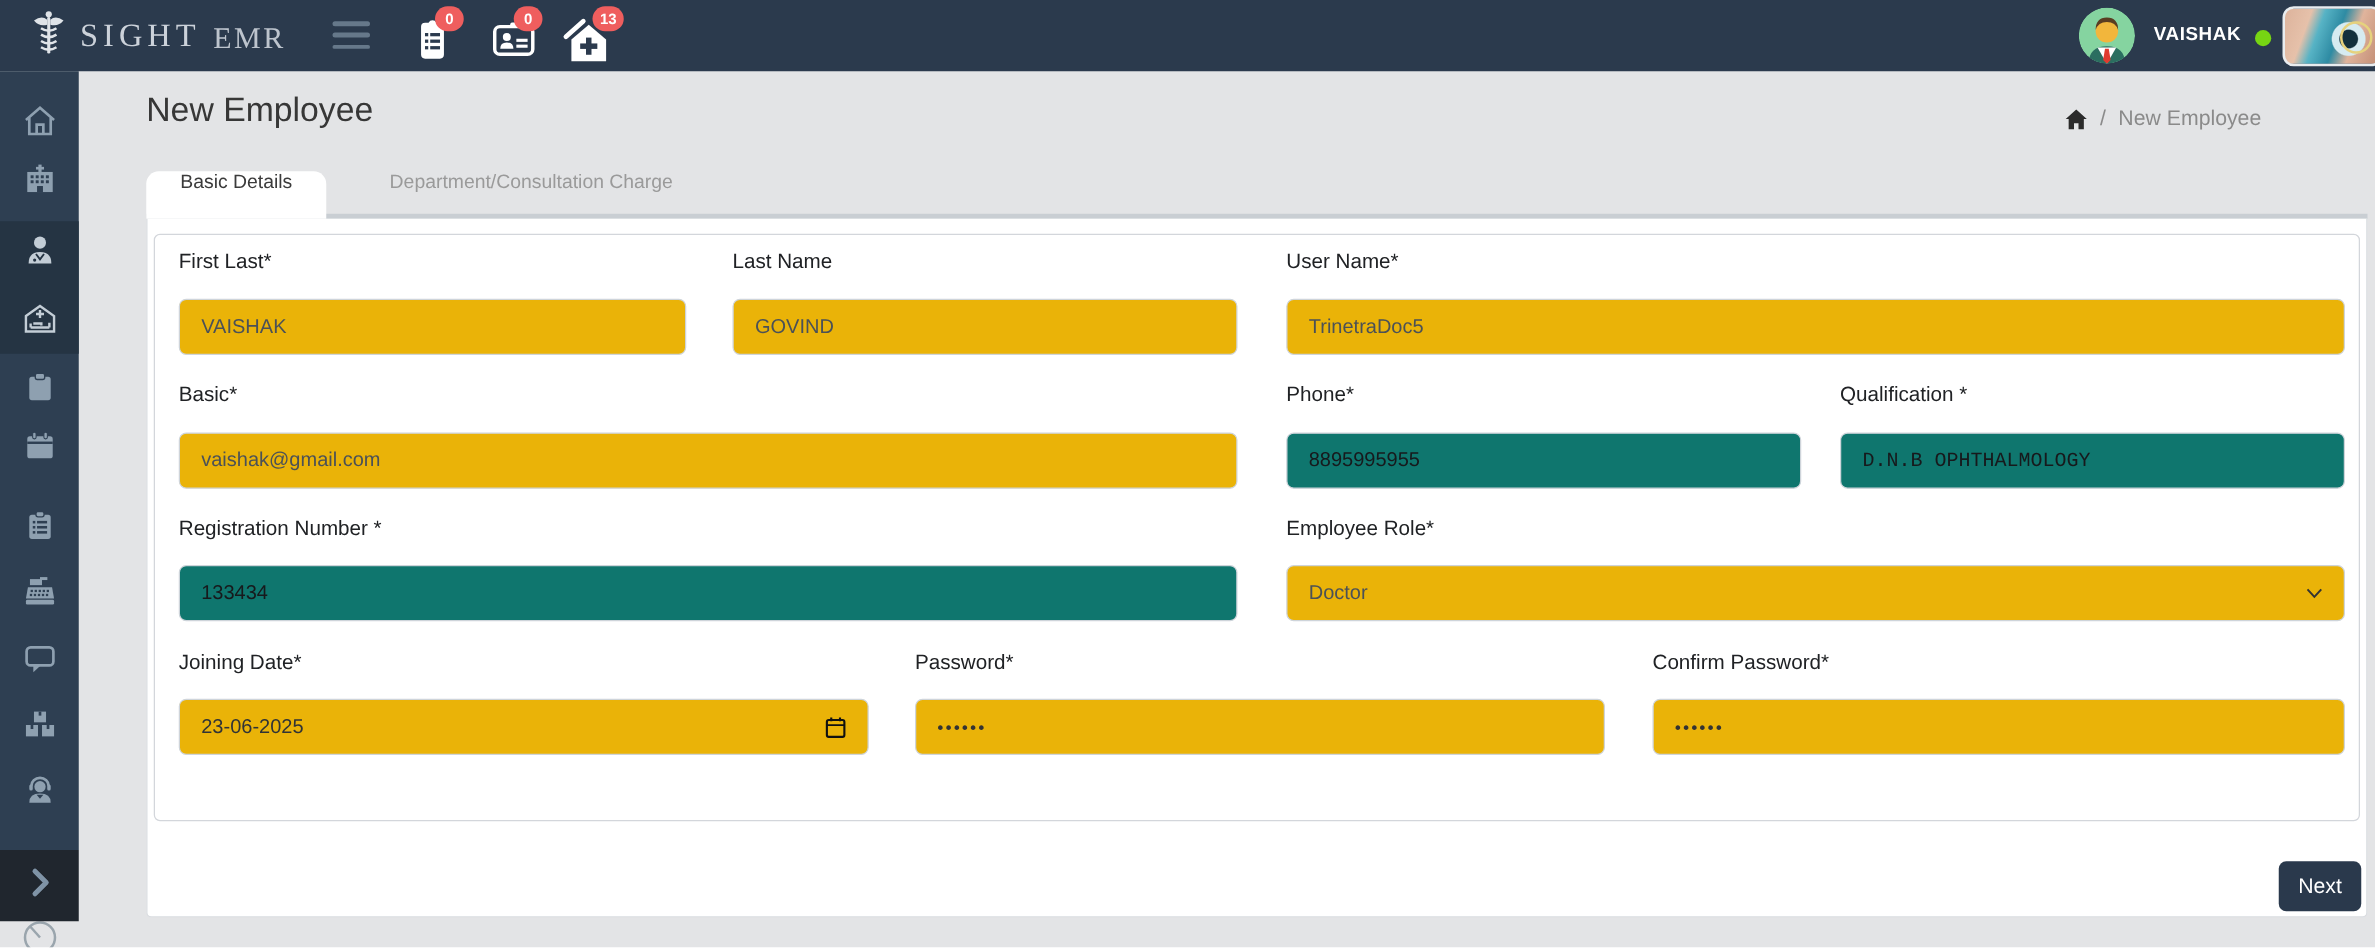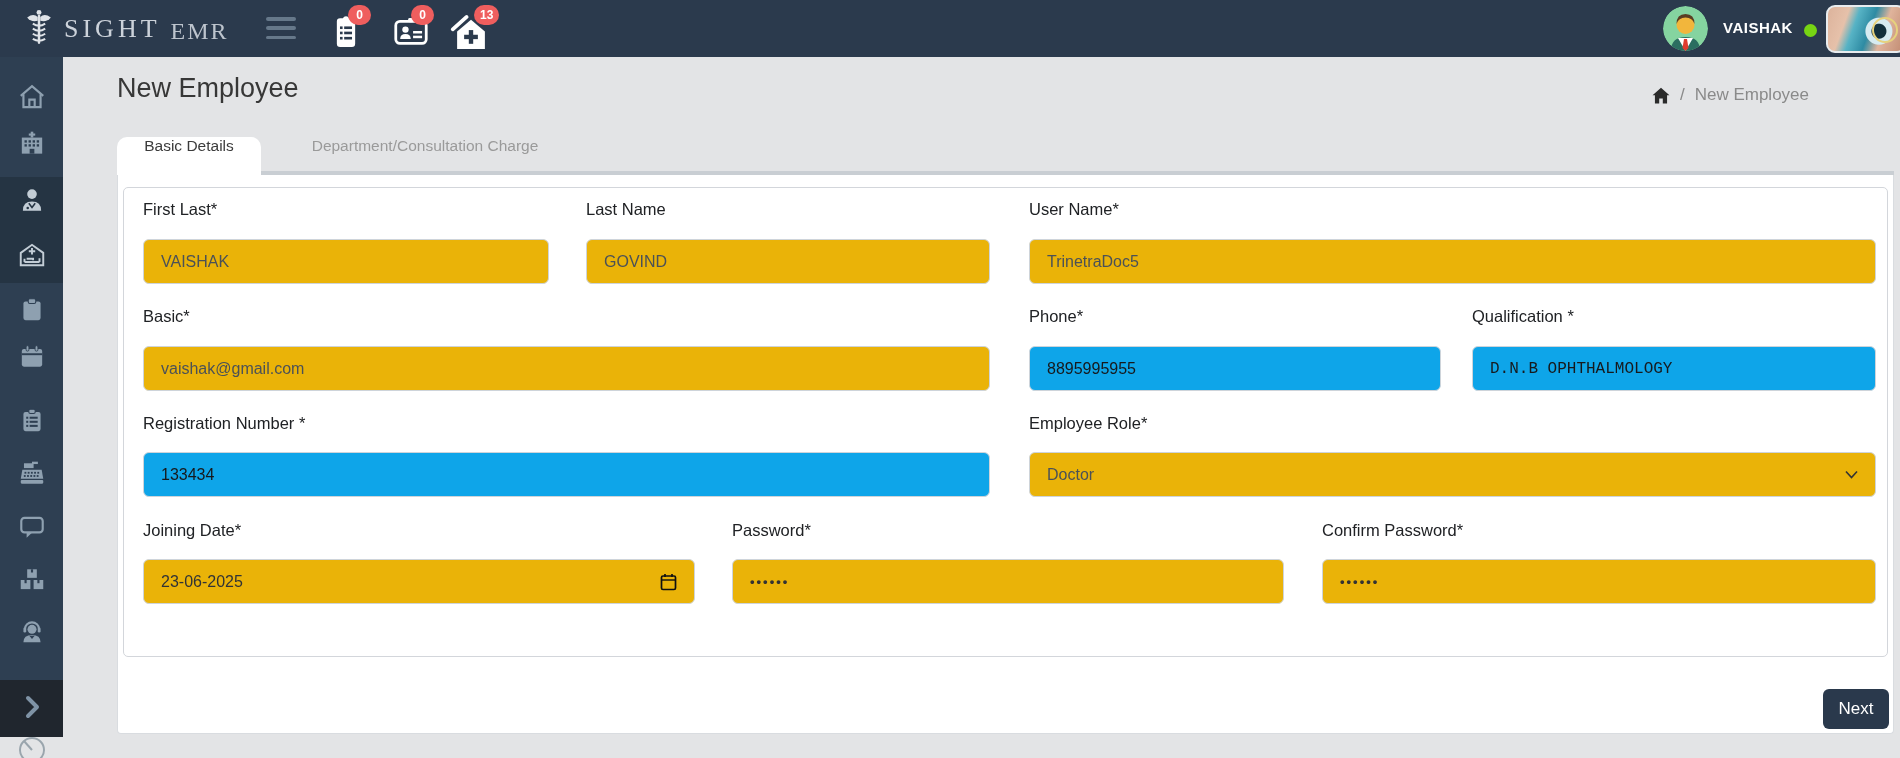--- a/index.html
+++ b/index.html
@@ -44,21 +44,21 @@
   .tab-strip-line { position:absolute; left:37px; top:114px; width:1777px; height:4px; background:#c9ced3; }
   .tab { position:absolute; top:80px; height:38px; display:flex; align-items:flex-start; justify-content:center; font-size:15.5px; cursor:pointer; }
   .tab.active { left:37px; width:144px; background:#ffffff; border-radius:10px 10px 0 0; color:#3b3b3b; z-index:3; }
   .tab.inactive { left:200px; width:290px; color:#9a9a9a; }
 
   .card { position:absolute; left:37px; top:118px; width:1777px; height:559px; background:#ffffff; border:1px solid #d9dce0; border-top:none; border-radius:0 0 4px 4px; }
   .panel { position:absolute; left:5px; top:12px; width:1765px; height:470px; border:1px solid #d3d6db; border-radius:5px; }
 
   .f-label { position:absolute; font-size:16.5px; color:#202225; white-space:nowrap; }
   .f-input { position:absolute; height:45px; border:1px solid #ced4da; border-radius:6px; background:#eab308; font-size:16px; color:#4b5157; padding:0 17px; display:flex; align-items:center; font-family:"Liberation Sans", sans-serif; }
-  .f-input.autofill { background:#0ea5e9; color:#17191c; }
+  .f-input.autofill { background:#0f766e; color:#17191c; }
   .f-input input { border:none; outline:none; background:transparent; width:100%; font:inherit; color:inherit; padding:0; }
   .between { justify-content:space-between; }
   .pw { font-size:13px; font-weight:bold; letter-spacing:2px; color:#333; }
   .sel-chevron, .cal-icon { flex:0 0 auto; display:flex; }
 
   .next-btn { position:absolute; right:4px; bottom:4px; width:66px; height:40px; background:#2a394c; color:#ffffff; font-size:17px; border:none; border-radius:6px; cursor:pointer; font-family:"Liberation Sans", sans-serif; }
 </style>
 </head>
 <body>
 

